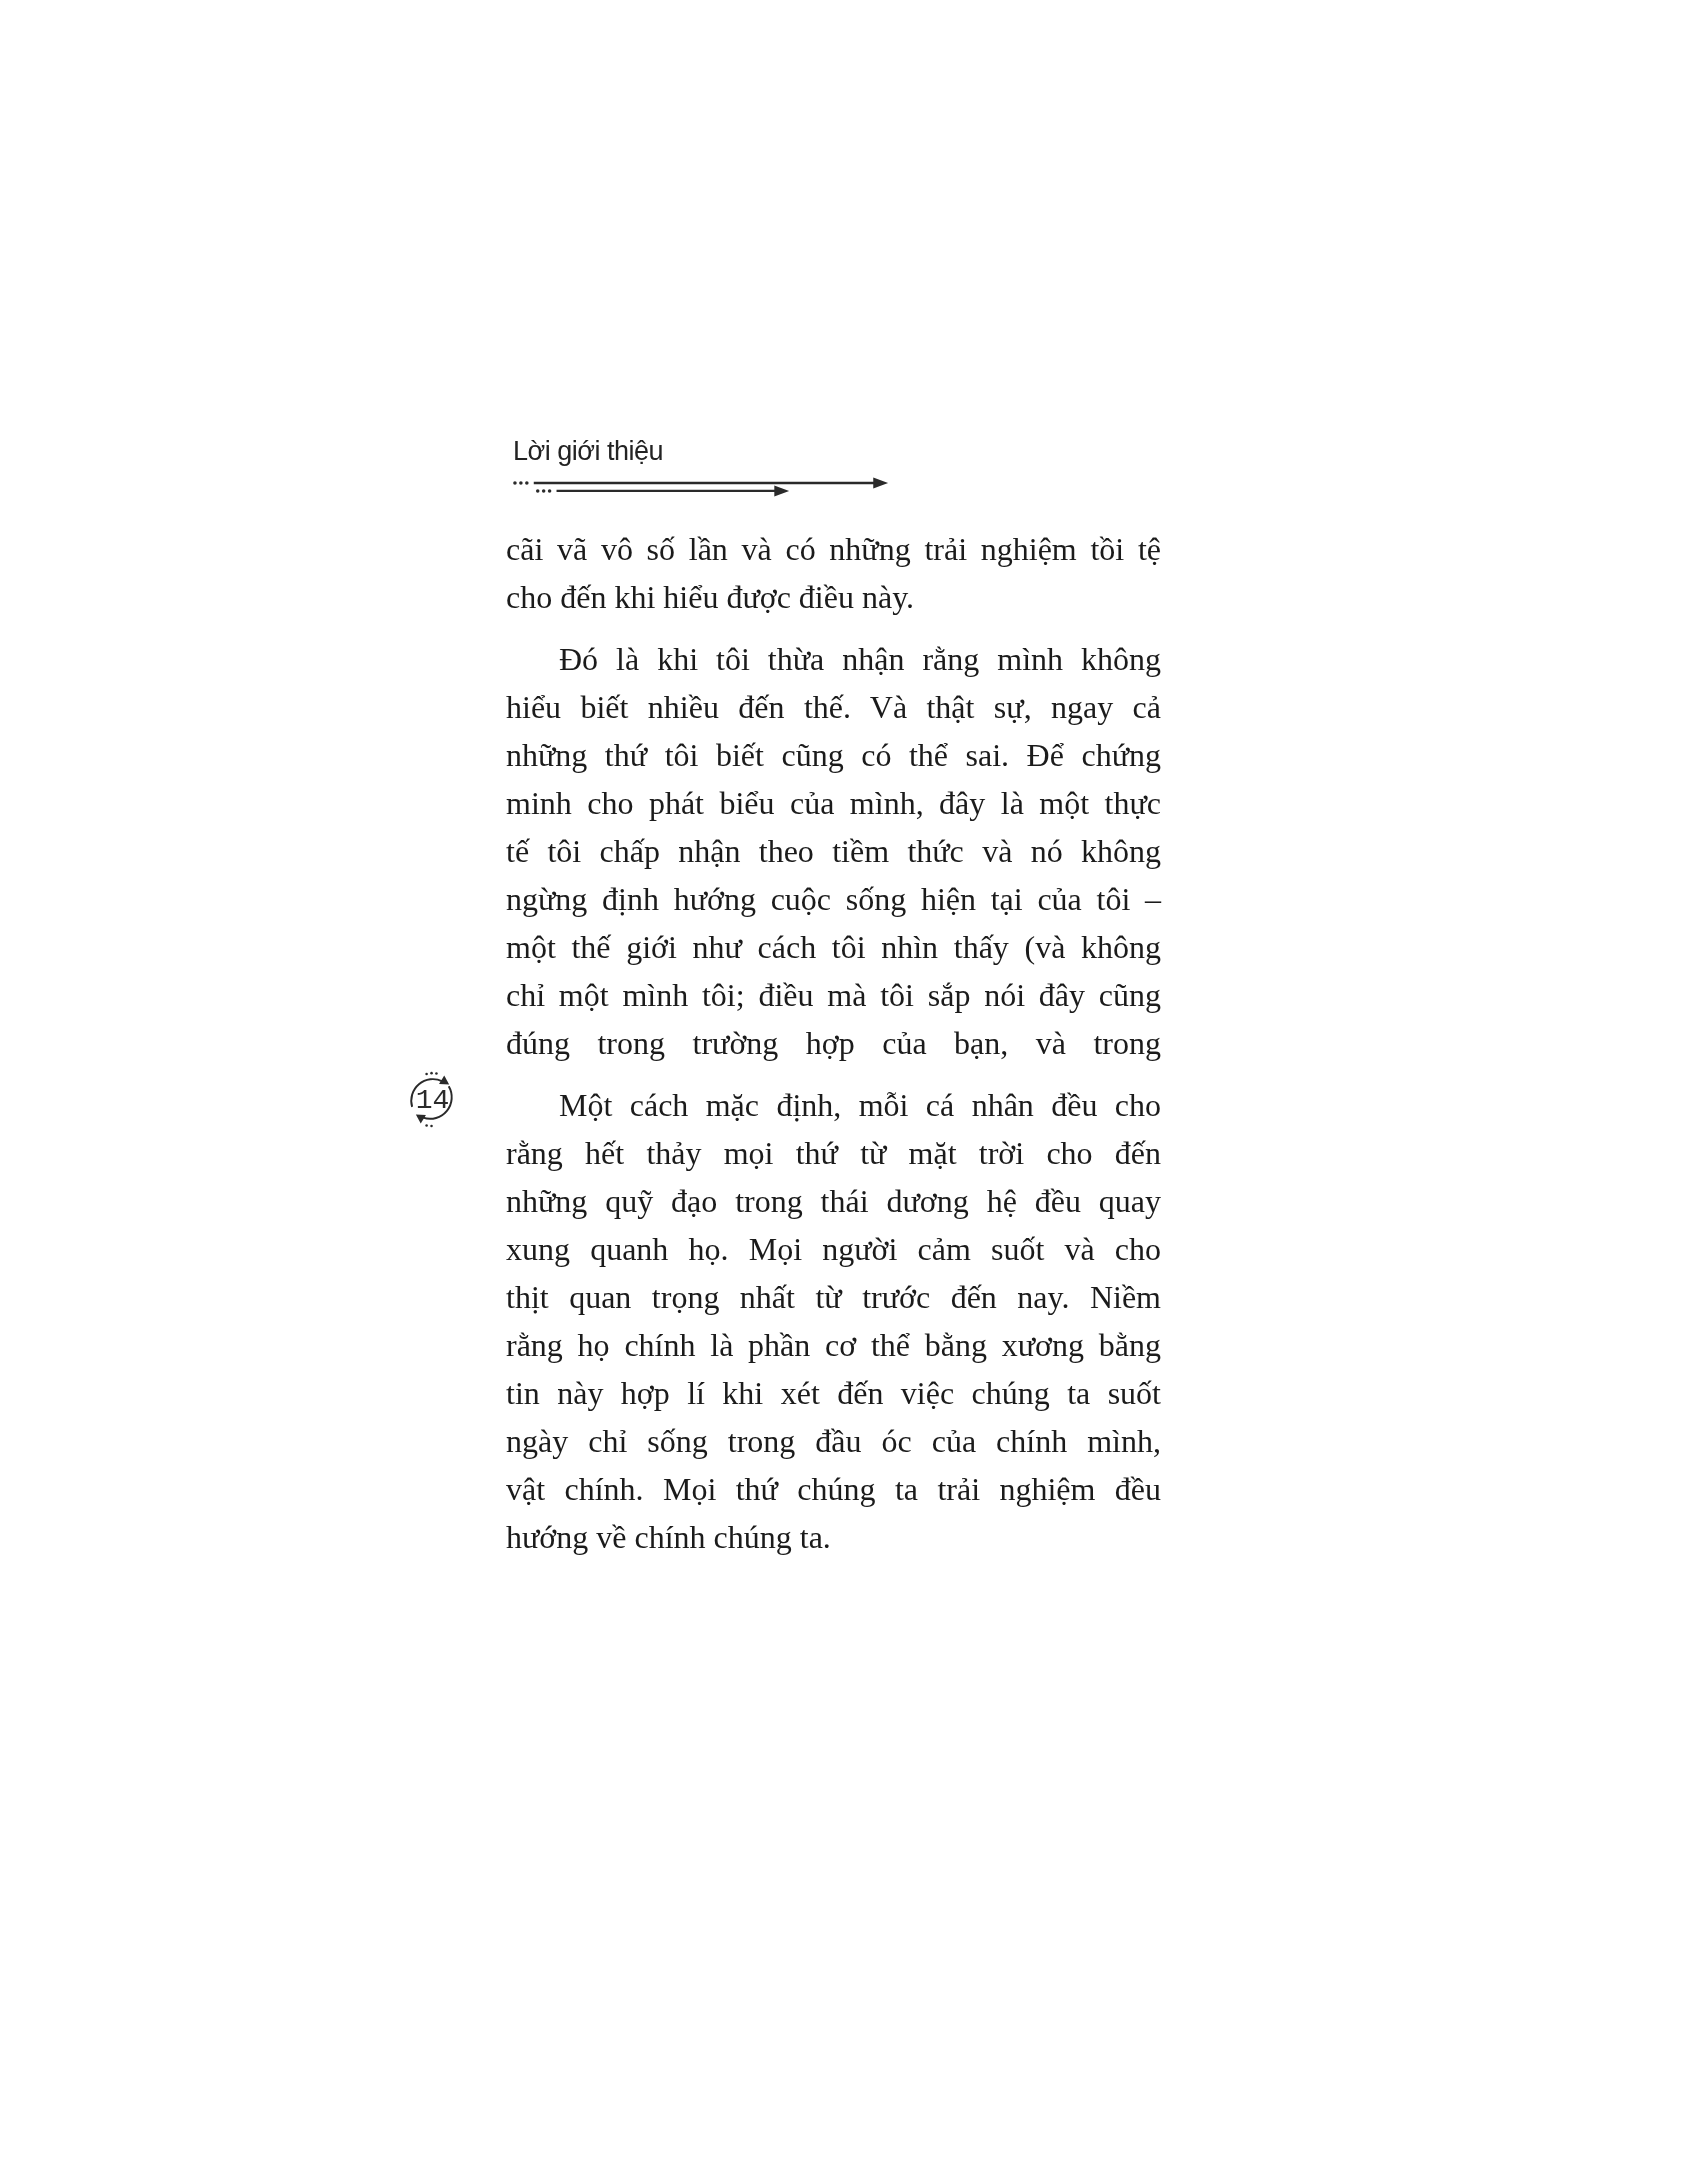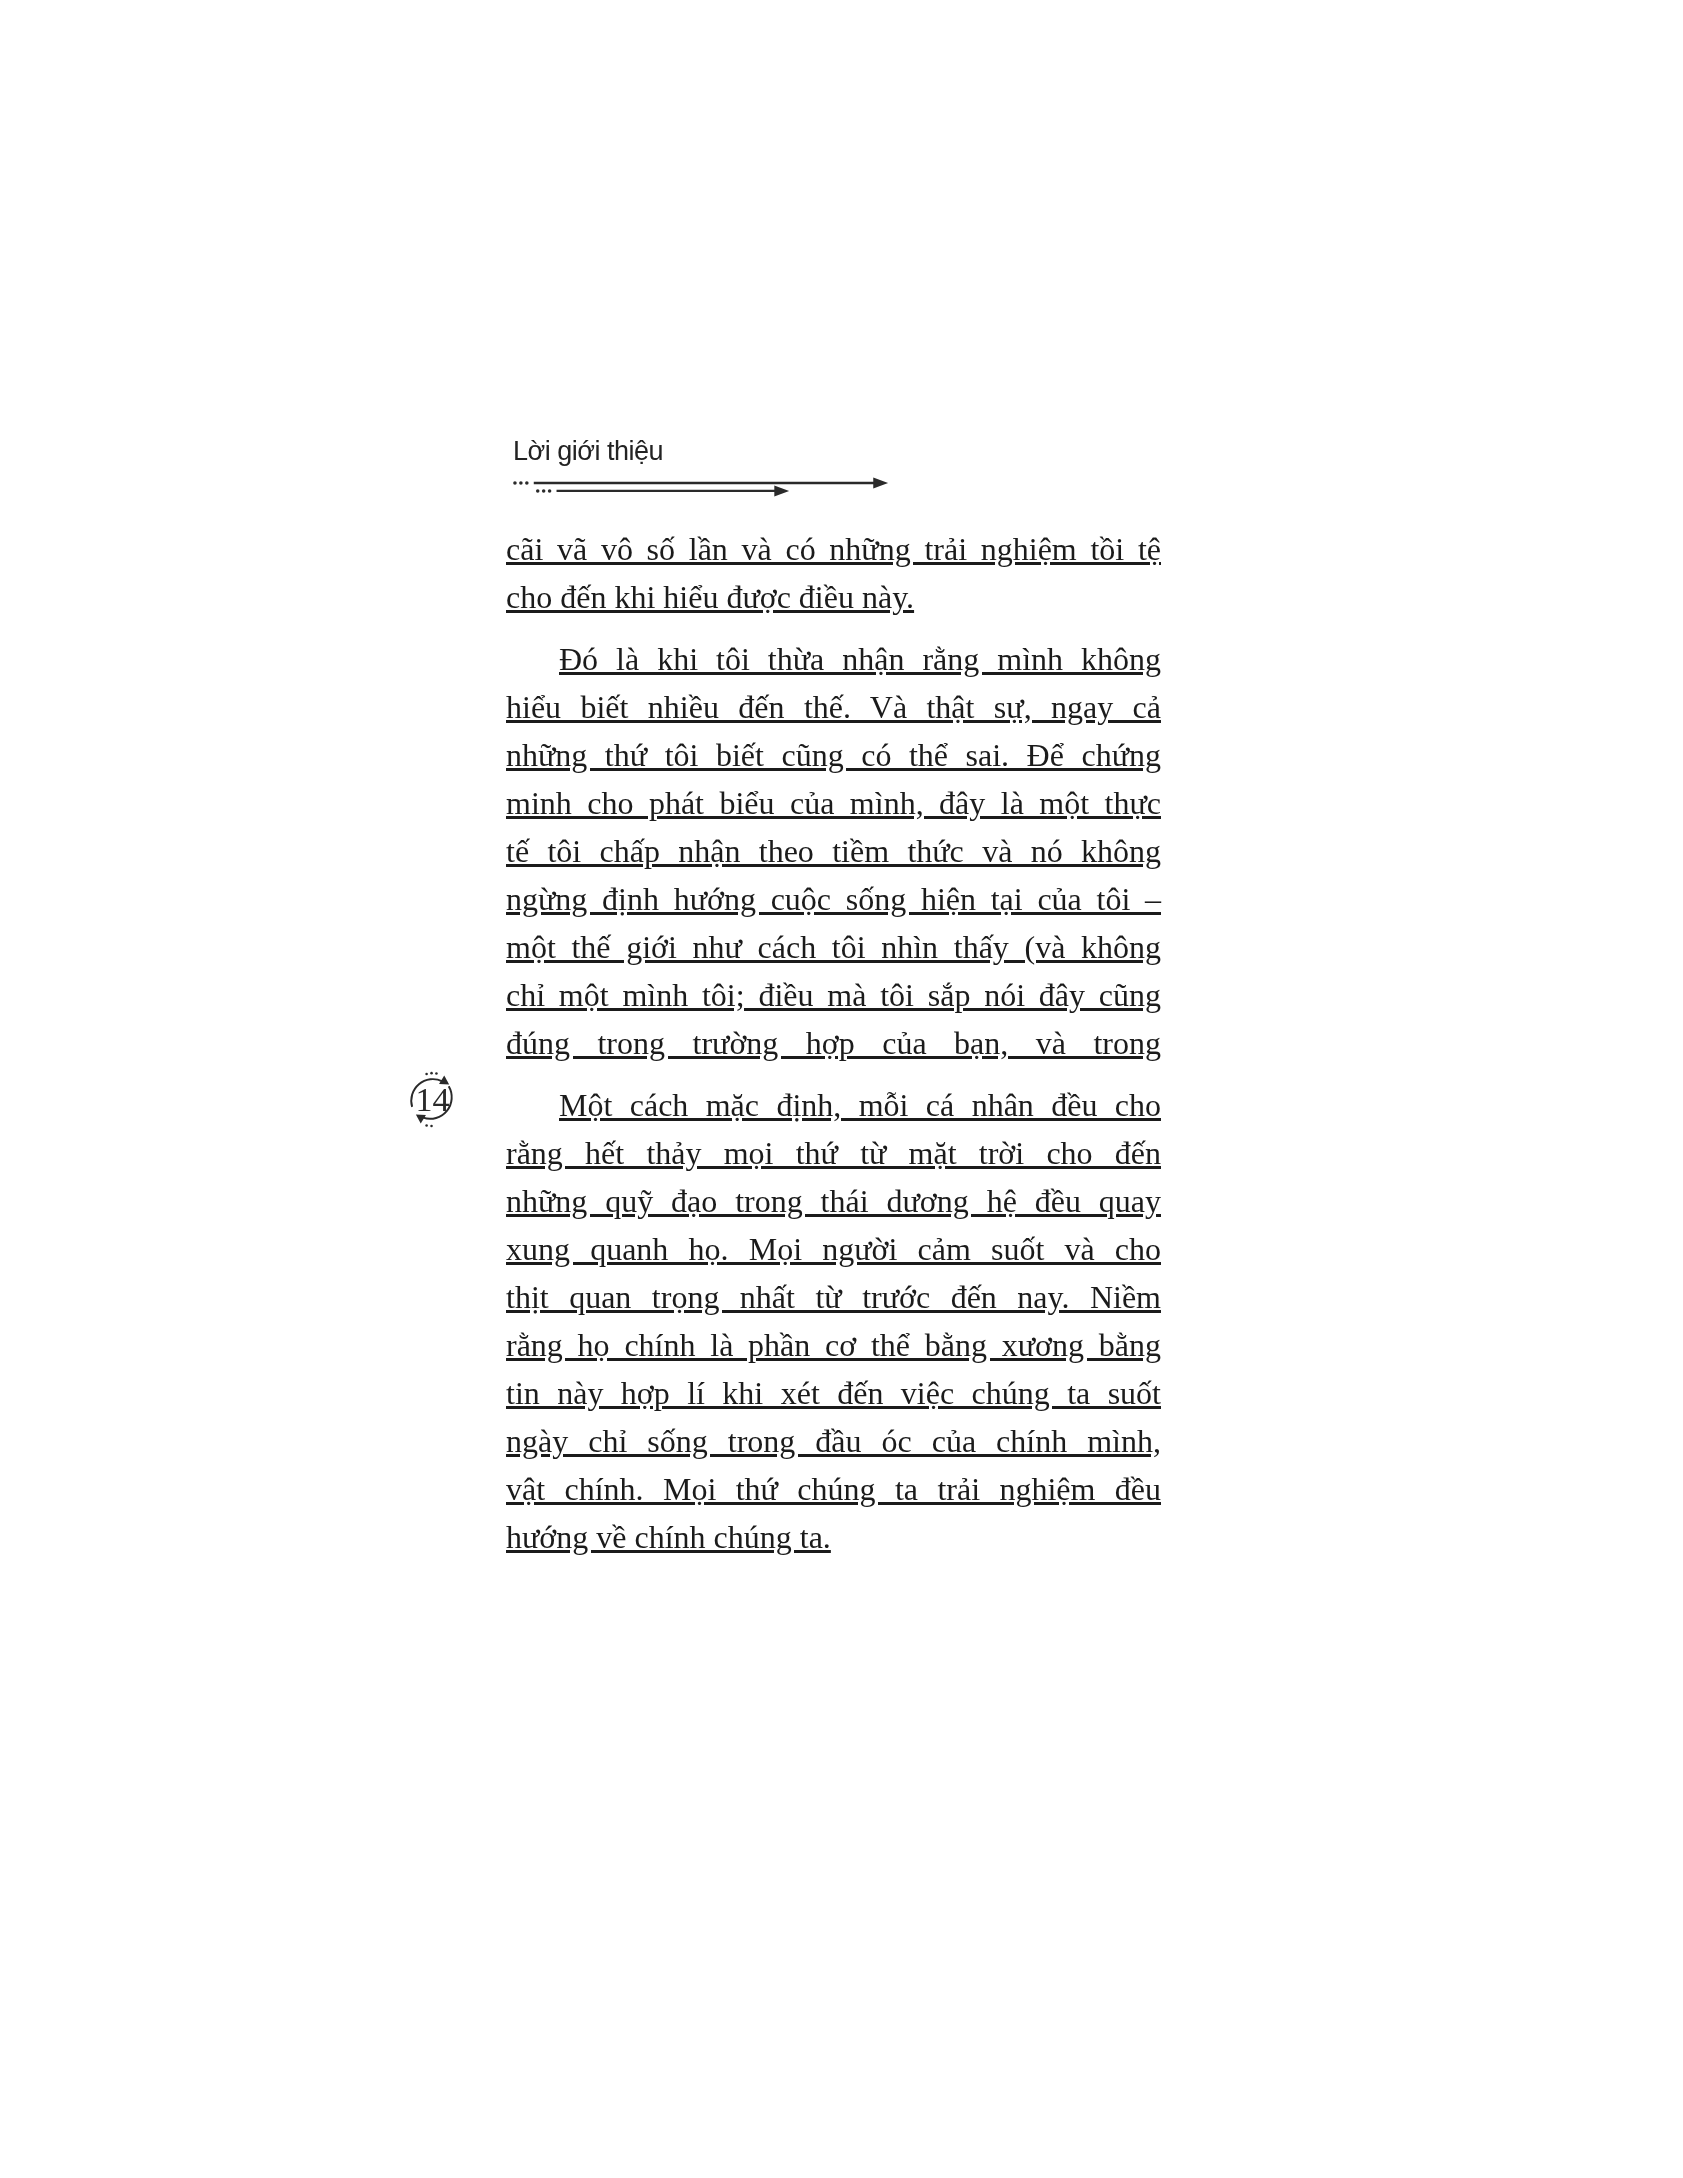--- a/index.html
+++ b/index.html
@@ -28,21 +28,21 @@
   .text-block {
     position: absolute;
     left: 506px;
     top: 525px;
     width: 655px;
     font-family: "Liberation Serif", "DejaVu Serif", serif;
     font-size: 32px;
     line-height: 48px;
     color: #1b1b1b;
   }
-  .paragraph { margin: 0 0 14px 0; text-decoration: underline; }
+  .paragraph { margin: 0 0 14px 0; }
   .line {
     text-align: justify;
     text-align-last: justify;
     white-space: normal;
   }
   .line.last { text-align-last: left; }
   .line.indent { text-indent: 53px; }
   .page-number-badge {
     position: absolute;
     left: 403px;
@@ -51,22 +51,22 @@
     height: 59px;
   }
   .page-number-badge svg { position: absolute; left: 0; top: 0; }
   .page-number {
     position: absolute;
     left: 0; top: 0;
     width: 59px; height: 59px;
     display: flex;
     align-items: center;
     justify-content: center;
-    font-family: Liberation Serif, serif;
-    font-size: 34px;
+    font-family: Liberation Mono, monospace;
+    font-size: 28px;
     color: #2a2a2a;
     padding-top: 1px;
     box-sizing: border-box;
   }
   .ink { stroke: #2a2a2a; fill: none; }
   .ink-fill { fill: #2a2a2a; stroke: none; }
 </style>
 </head>
 <body>
 

